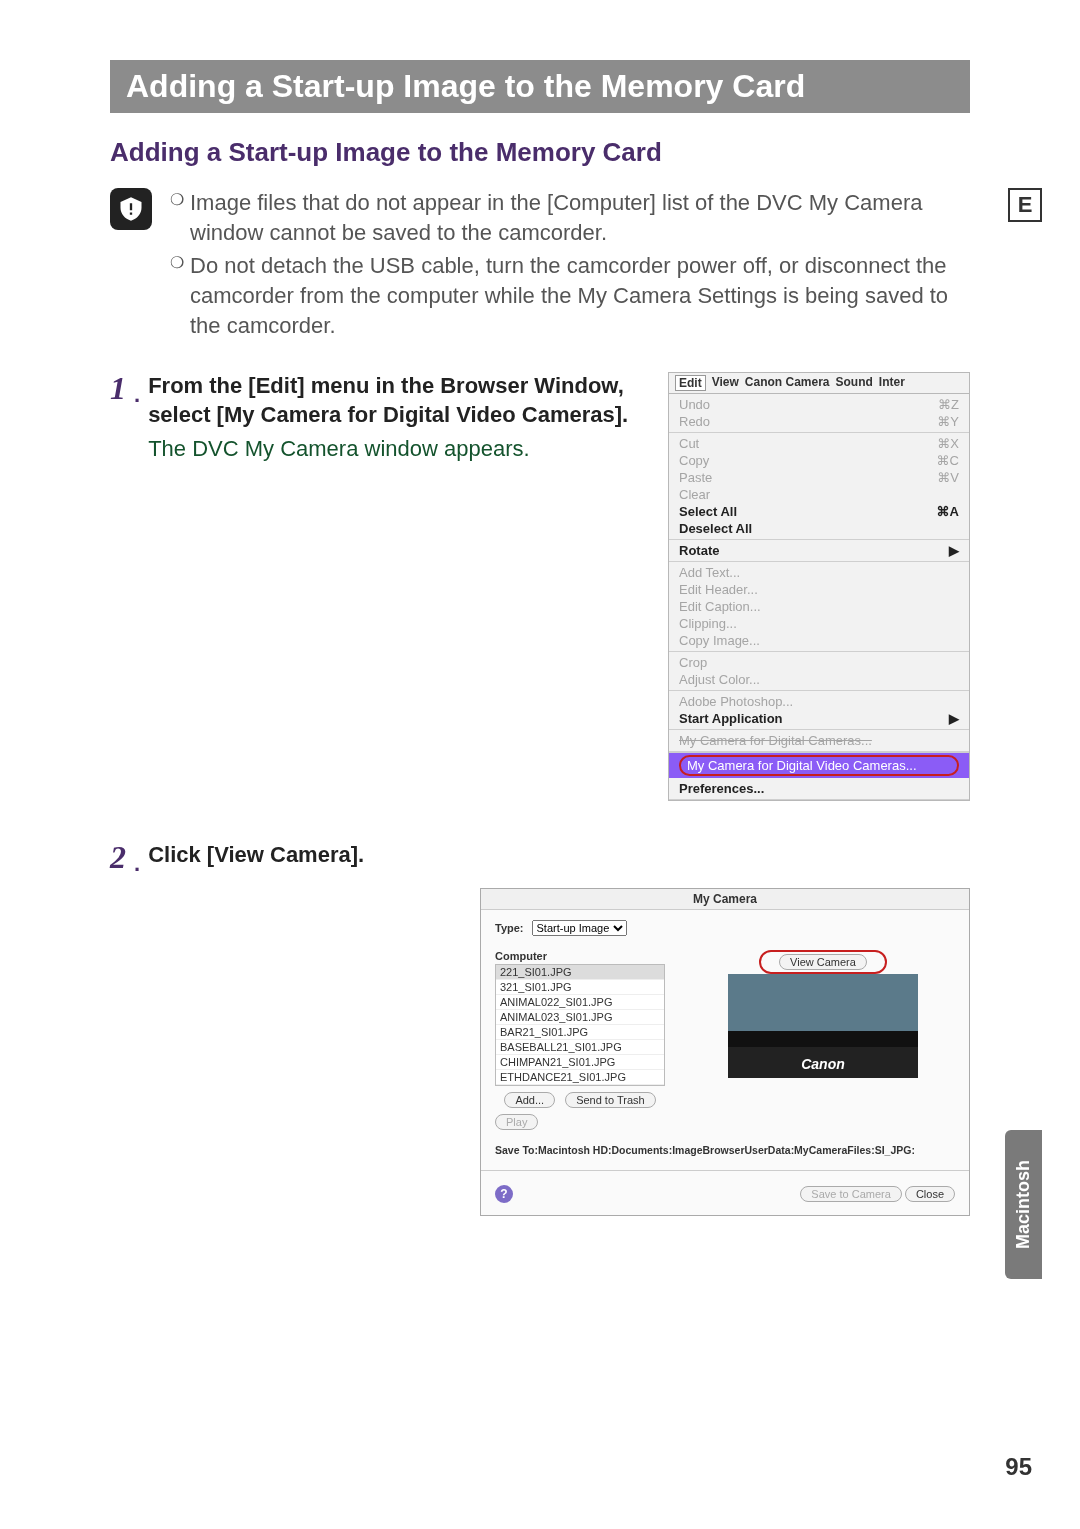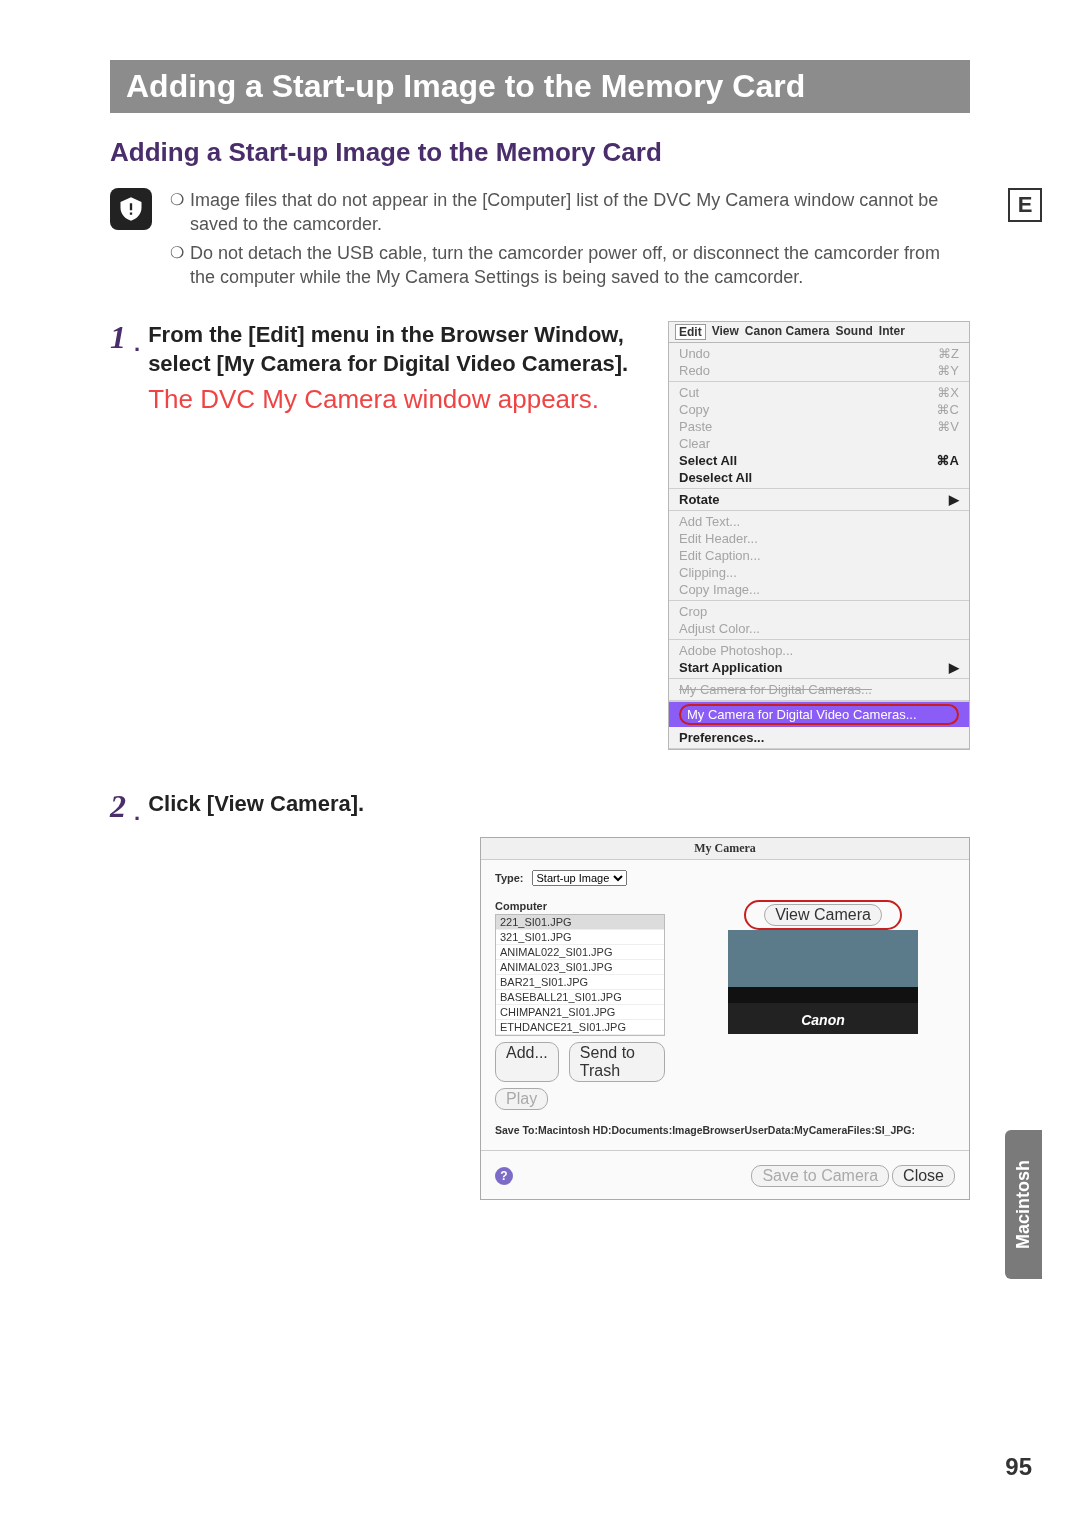--- a/index.html
+++ b/index.html
@@ -5,54 +5,54 @@
   html,body{margin:0;padding:0;background:#fff;}
   .page{width:1080px;height:1529px;position:relative;font-family:"Helvetica Neue",Arial,sans-serif;color:#333;box-sizing:border-box;}
   .content{padding:60px 110px 40px 110px;}
   .title-bar{background:#8c8c8c;padding:8px 16px;margin-bottom:24px;}
   .title-bar span{color:#fff;font-size:32px;font-weight:600;}
   .subtitle{font-size:26px;font-weight:600;color:#4a2d6b;margin:0 0 20px 0;}
   .e-box{position:absolute;right:38px;top:188px;border:2px solid #333;width:30px;height:30px;display:flex;align-items:center;justify-content:center;font-weight:700;font-size:22px;}
   .note-row{display:flex;gap:14px;margin-bottom:28px;}
   .note-icon{flex:0 0 42px;height:42px;background:#222;border-radius:8px;display:flex;align-items:center;justify-content:center;}
   .note-icon svg{width:28px;height:28px;}
-  .note-text{font-size:18px;line-height:1.35;color:#555;padding-left:4px;}
+  .note-text{font-size:22px;line-height:1.35;color:#555;padding-left:4px;}
   .bullet{display:block;padding-left:20px;position:relative;margin-bottom:4px;}
   .bullet:before{content:"❍";position:absolute;left:0;top:1px;font-size:16px;color:#555;}
   .step{display:flex;gap:8px;margin-top:12px;}
   .step-num{font-family:Georgia,"Times New Roman",serif;font-style:italic;font-weight:700;font-size:32px;color:#4a2d6b;line-height:1;}
   .step-dot{font-weight:700;font-size:22px;color:#4a2d6b;align-self:flex-start;margin-top:10px;}
   .step-body{flex:1;}
   .step-title{font-weight:700;font-size:22px;color:#222;line-height:1.3;}
-  .step-desc{font-size:26px;color:#ef4444;margin-top:6px;}
+  .step-desc{font-size:22px;color:#14532d;margin-top:6px;}
   .step1-row{display:flex;gap:20px;align-items:flex-start;}
   
   .menu{width:300px;font-size:13px;border:1px solid #b8b8b8;background:#f2f2f2;margin-left:auto;color:#555;}
   .menu-bar{display:flex;gap:6px;padding:2px 6px;font-weight:600;color:#333;border-bottom:1px solid #b8b8b8;font-size:12px;}
   .menu-bar .sel{background:#fff;border:1px solid #999;padding:0 3px;}
   .menu-sec{padding:2px 0;border-bottom:1px solid #cfcfcf;}
   .menu-item{display:flex;justify-content:space-between;padding:1px 10px;white-space:nowrap;}
   .menu-item.bold{font-weight:700;color:#222;}
   .menu-item.dis{color:#a5a5a5;}
   .menu-item .arrow{font-weight:700;}
   .menu-highlight{background:#8b5cf6;color:#fff;padding:2px 10px;border-top:1px solid #cfcfcf;display:flex;align-items:center;}
   .menu-highlight .oval{border:2px solid #c71f1f;border-radius:16px;padding:1px 6px;flex:1;}
   
   .mycam-wrap{display:flex;justify-content:flex-end;margin-top:18px;}
   .mycam{width:460px;border:1px solid #aaa;background:#fafafa;font-size:11px;color:#333;padding:10px 14px 12px;}
-  .mycam .titlebar{text-align:center;font-weight:700;margin:-10px -14px 10px;padding:3px 0;border-bottom:1px solid #ccc;background:#f0f0f0;font-size:12px;font-family:Liberation Serif, serif;}
+  .mycam .titlebar{text-align:center;font-weight:700;margin:-10px -14px 10px;padding:3px 0;border-bottom:1px solid #ccc;background:#f0f0f0;font-size:12px;}
   .mycam .type-row{display:flex;align-items:center;gap:8px;margin-bottom:14px;}
   .mycam select{font-size:11px;}
   .mycam .cols{display:flex;gap:26px;}
   .mycam .left{flex:0 0 170px;}
   .mycam .left .hdr{font-weight:700;margin-bottom:2px;}
   .mycam .list{border:1px solid #bbb;height:120px;overflow:hidden;background:#fff;}
   .mycam .list div{padding:1px 4px;border-bottom:1px solid #eee;white-space:nowrap;}
   .mycam .list div.sel{background:#dcdcdc;}
-  .mycam .small-btn{border:1px solid #aaa;border-radius:10px;background:#f3f3f3;padding:1px 10px;font-size:16px;display:inline-block;}
+  .mycam .small-btn{border:1px solid #aaa;border-radius:10px;background:#f3f3f3;padding:1px 10px;font-size:11px;display:inline-block;}
   .mycam .btnrow{display:flex;gap:10px;justify-content:center;margin-top:6px;}
   .mycam .right{flex:1;display:flex;flex-direction:column;align-items:center;}
   .mycam .vc-oval{border:2px solid #c71f1f;border-radius:18px;padding:2px 18px;}
   .mycam .preview{margin-top:0;width:190px;height:98px;background:linear-gradient(#5b7a8a 0 55%,#111 55% 70%,#222 70% 100%);display:flex;align-items:flex-end;justify-content:center;color:#fff;font-weight:700;font-style:italic;font-size:14px;padding-bottom:6px;text-align:center;}
   .mycam .path{margin-top:14px;font-weight:600;font-size:10.5px;}
   .mycam hr{border:none;border-top:1px solid #ccc;margin:14px -14px;}
   .mycam .footer{display:flex;justify-content:space-between;align-items:center;}
   .mycam .help{width:18px;height:18px;border-radius:50%;background:#7d6cc7;color:#fff;display:flex;align-items:center;justify-content:center;font-size:12px;font-weight:700;}
   
   .sidetab{position:absolute;right:38px;top:1130px;background:#7a7a7a;color:#fff;font-weight:600;font-size:18px;padding:30px 8px;writing-mode:vertical-rl;transform:rotate(180deg);border-radius:0 6px 6px 0;}

